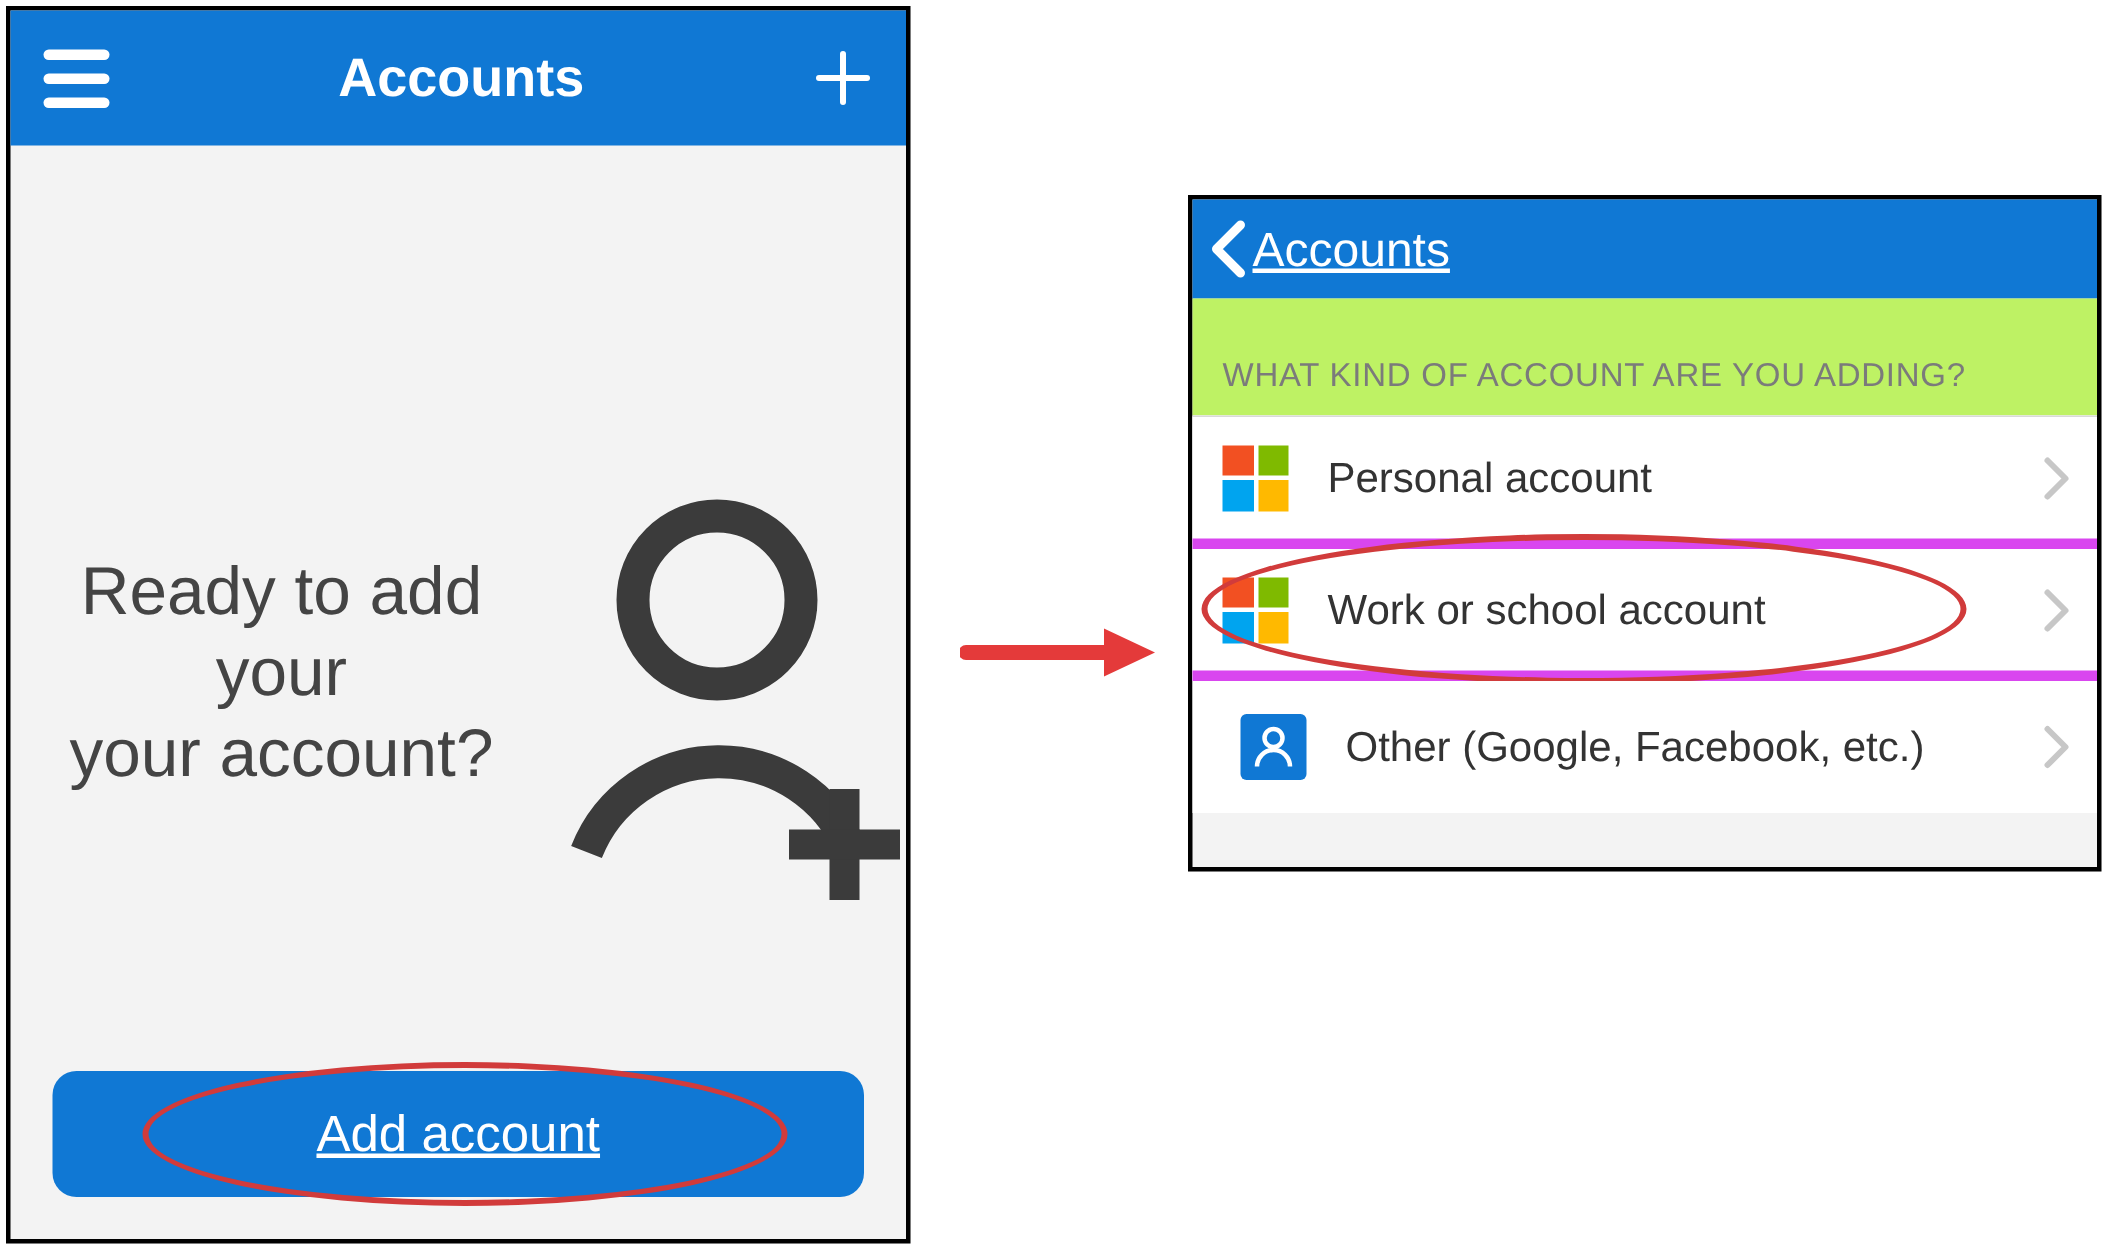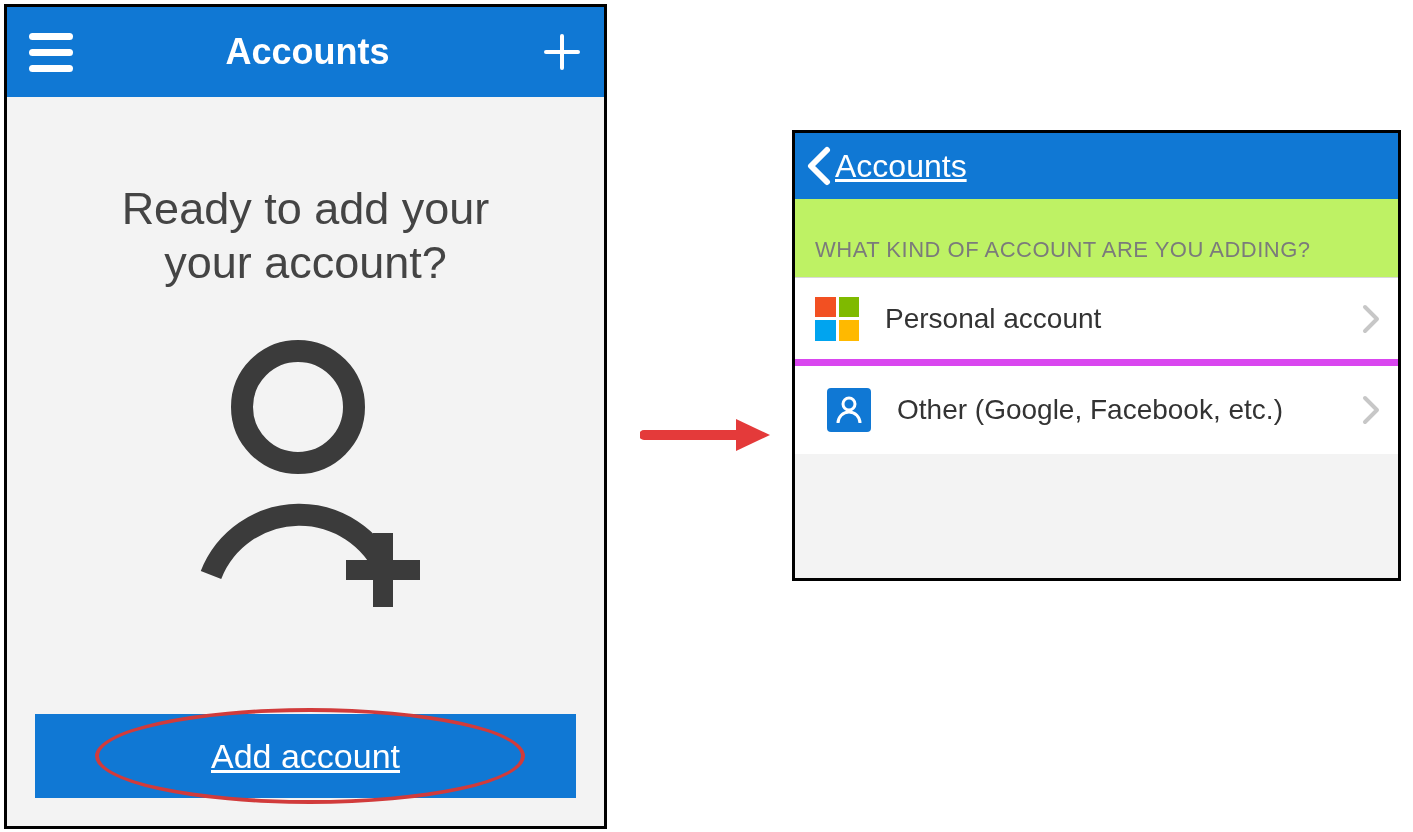--- a/index.html
+++ b/index.html
@@ -53,21 +53,21 @@
   .header-title-left {
     color: #fff;
     font-size: 36px;
     font-weight: 600;
   }
   .plus-icon svg { display:block; }
 
   .body-left {
     flex: 1;
     display: flex;
-    flex-direction: column;
+    flex-direction: row;
     align-items: center;
     padding-top: 85px;
   }
   .prompt-text {
     color: #444;
     font-size: 45px;
     font-weight: 300;
     text-align: center;
     line-height: 1.2;
   }
@@ -82,21 +82,21 @@
 
   .add-btn-wrap {
     position: relative;
     margin: 0 28px 28px 28px;
   }
   .add-btn {
     width: 100%;
     height: 84px;
     background: #1078d4;
     border: none;
-    border-radius: 0;
+    border-radius: 16px;
     color: #fff;
     font-size: 34px;
     font-weight: 400;
     text-decoration: underline;
     cursor: pointer;
   }
   .ellipse-highlight {
     position: absolute;
     border: 4px solid #d13b3b;
     border-radius: 50%;
@@ -282,20 +282,37 @@
           </div>
       </div>
       <div class="option-label">Personal account</div>
       <div class="chevron-right">
         <svg width="18" height="30" viewBox="0 0 18 30">
             <polyline points="3,3 15,15 3,27" fill="none" stroke="#c7c7c7" stroke-width="4" stroke-linecap="round" stroke-linejoin="round"></polyline>
           </svg>
       </div>
     </div>
 
+    <div class="option-row">
+      <div class="option-icon">
+        <div class="ms-logo">
+            <div class="sq1"></div>
+            <div class="sq2"></div>
+            <div class="sq3"></div>
+            <div class="sq4"></div>
+          </div>
+      </div>
+      <div class="option-label">Work or school account</div>
+      <div class="chevron-right">
+        <svg width="18" height="30" viewBox="0 0 18 30">
+            <polyline points="3,3 15,15 3,27" fill="none" stroke="#c7c7c7" stroke-width="4" stroke-linecap="round" stroke-linejoin="round"></polyline>
+          </svg>
+      </div>
+      <div class="ellipse-highlight ellipse-work"></div>
+    </div>
 
     <div class="option-row">
       <div class="option-icon">
         <div class="person-square">
           <svg width="28" height="30" viewBox="0 0 28 30">
             <circle cx="14" cy="9" r="6" fill="none" stroke="#fff" stroke-width="3"></circle>
             <path d="M 3 28 A 11 11 0 0 1 25 28" fill="none" stroke="#fff" stroke-width="3"></path>
           </svg>
         </div>
       </div>

